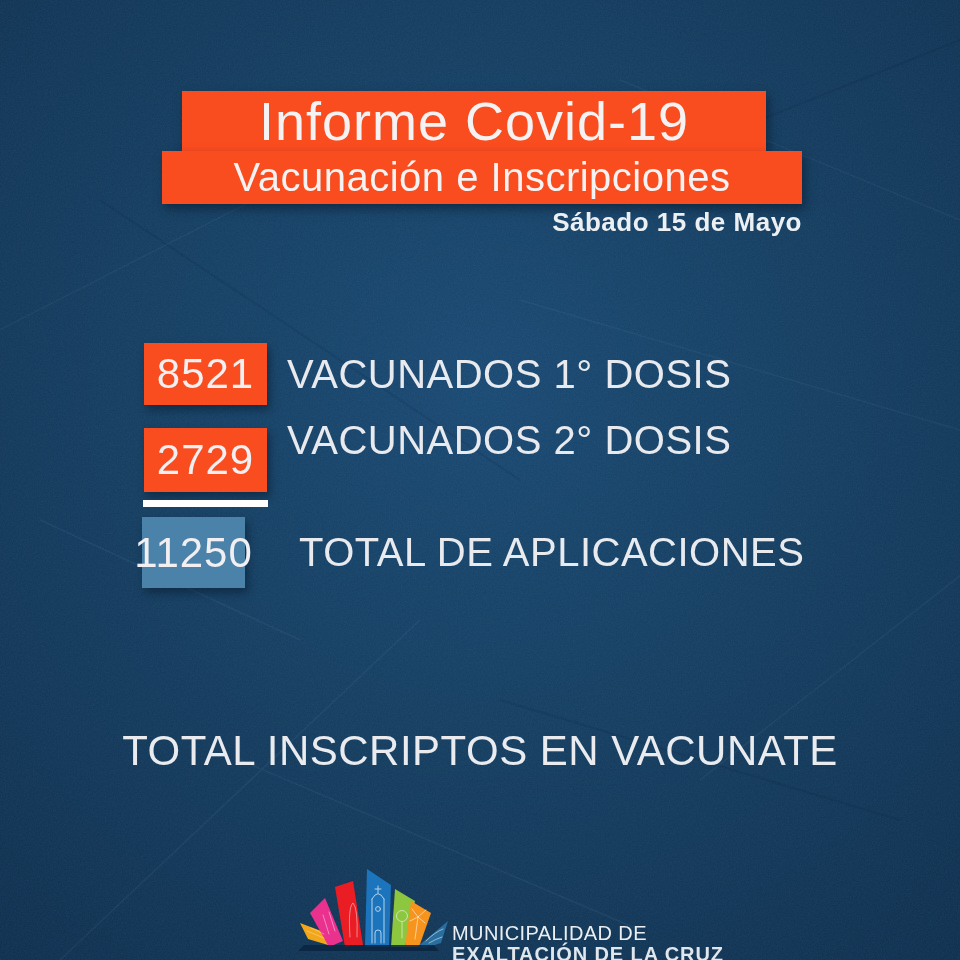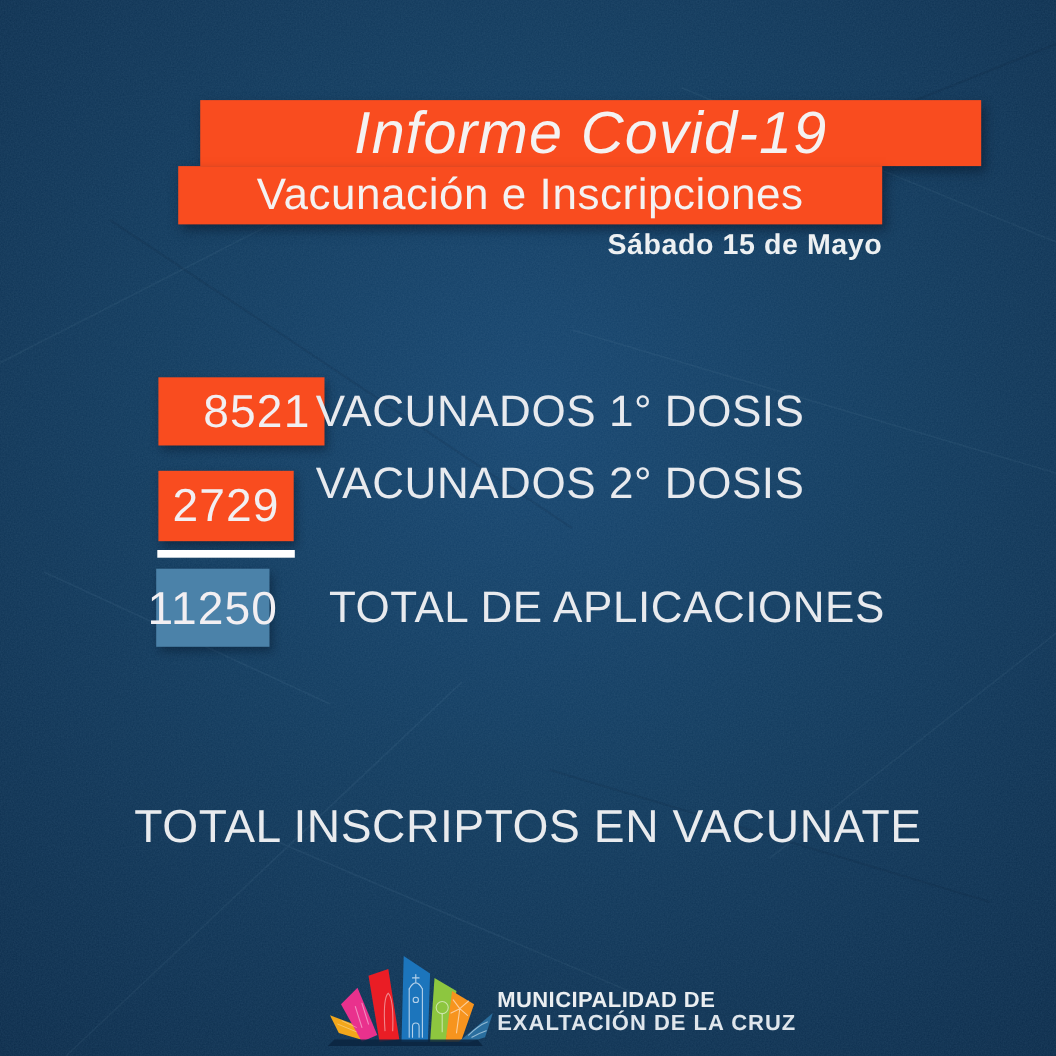--- a/index.html
+++ b/index.html
@@ -6,43 +6,42 @@
   .canvas{
     position:relative;width:960px;height:960px;overflow:hidden;
     background:radial-gradient(circle at 50% 40%, #174670 0%, #123b5e 45%, #0c2c4b 100%);
     font-family:"Liberation Sans", sans-serif;
   }
   .texture{position:absolute;left:0;top:0;z-index:0;pointer-events:none;}
   .layer{position:absolute;z-index:2;}
 
   
   .title-box{
-    left:182px;top:91px;width:710px;height:60px;
+    left:182px;top:91px;width:584px;height:60px;
     background:#f94c1f;display:flex;align-items:center;justify-content:center;
     box-shadow:3px 5px 9px rgba(5,20,38,0.5);
-    font-style:italic;
   }
   .title-box span{color:#f4f2f2;font-size:54px;letter-spacing:1px;font-weight:400;}
   .subtitle-box{
     left:162px;top:151px;width:640px;height:53px;
     background:#f94c1f;display:flex;align-items:center;justify-content:center;
     box-shadow:3px 5px 9px rgba(5,20,38,0.5);
   }
   .subtitle-box span{color:#f4f2f2;font-size:40px;letter-spacing:0.5px;font-weight:400;}
   .date-line{
     top:207px;right:158px;color:#edf0f2;font-size:26px;font-weight:bold;letter-spacing:0.5px;margin-left:40px;
   }
 
   
   .num-box{
     display:flex;align-items:center;justify-content:center;
     box-shadow:3px 5px 8px rgba(5,20,38,0.45);
   }
   .num-box span{color:#f2eff2;font-size:42px;letter-spacing:1px;}
-  .box-1{left:144px;top:343px;width:123px;height:62px;background:#f94c1f;padding-left:28px;}
+  .box-1{left:144px;top:343px;width:123px;height:62px;background:#f94c1f;}
   .box-2{left:144px;top:428px;width:123px;height:64px;background:#f94c1f;}
   .box-3{left:142px;top:517px;width:103px;height:71px;background:#4b82a9;}
   .sum-line{left:143px;top:500px;width:125px;height:7px;background:#ffffff;}
   .row-label{
     display:flex;align-items:center;color:#e8eaee;font-size:40px;letter-spacing:0.5px;white-space:nowrap;
   }
   .label-1{left:287px;top:343px;height:62px;}
   .label-2{left:287px;top:408px;height:64px;}
   .label-3{left:283px;top:517px;height:71px;margin-left:16px;}
 
@@ -54,21 +53,21 @@
   }
   .highlight-box span{color:#f3eff1;font-size:46px;letter-spacing:1px;}
   .highlight-label{
     left:0;top:727px;width:960px;text-align:center;
     color:#e9ebee;font-size:42px;letter-spacing:0.5px;white-space:nowrap;
   }
 
   
   .logo-fan{left:298px;top:855px;width:150px;height:100px;}
   .org-text{left:452px;top:899px;line-height:1.05;}
-  .org-line1{color:#eaeef1;font-size:20px;font-weight:bold;letter-spacing:0.4px;white-space:nowrap;}
+  .org-line1{color:#eaeef1;font-size:20px;font-weight:normal;letter-spacing:0.4px;white-space:nowrap;margin-top:24px;}
   .org-line2{color:#dfe6ec;font-size:20px;font-weight:700;letter-spacing:0.9px;white-space:nowrap;text-align:right;}
 </style>
 </head>
 <body>
 
 <div class="canvas">
 
   <svg class="texture" width="960" height="960" aria-hidden="true">
     <filter id="grain">
       <feTurbulence type="fractalNoise" baseFrequency="0.75" numOctaves="2" stitchTiles="stitch"></feTurbulence>

